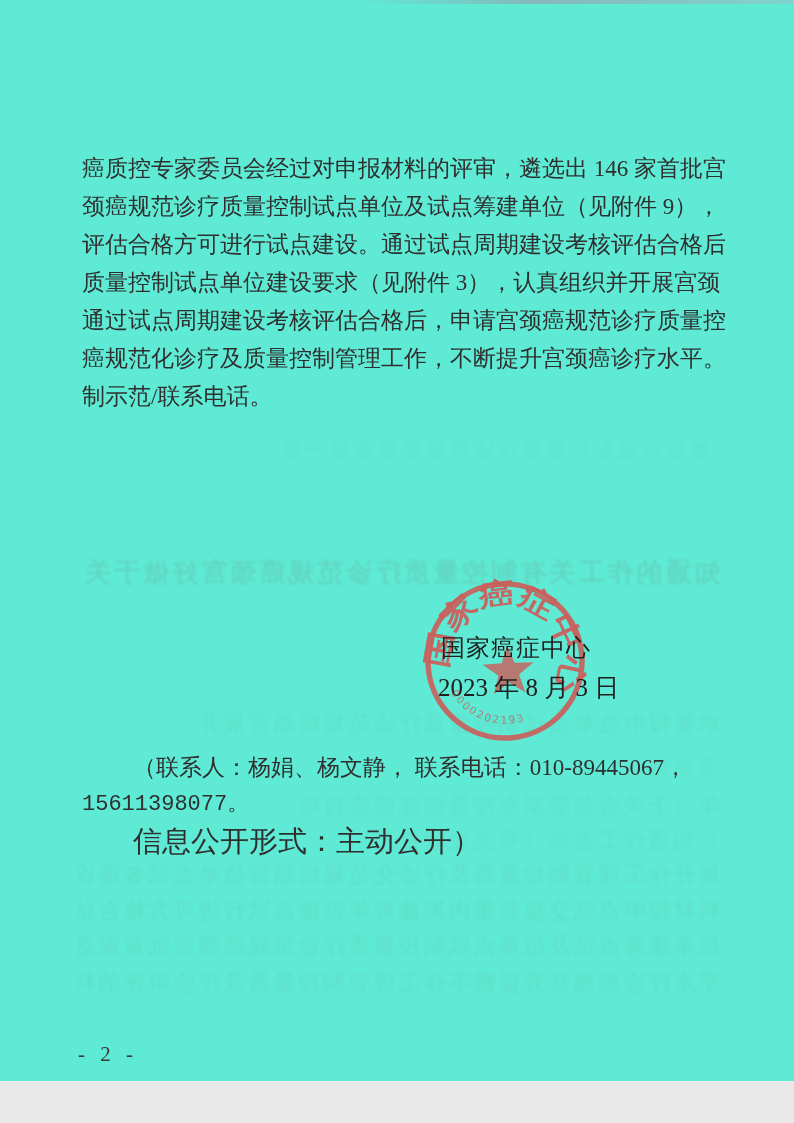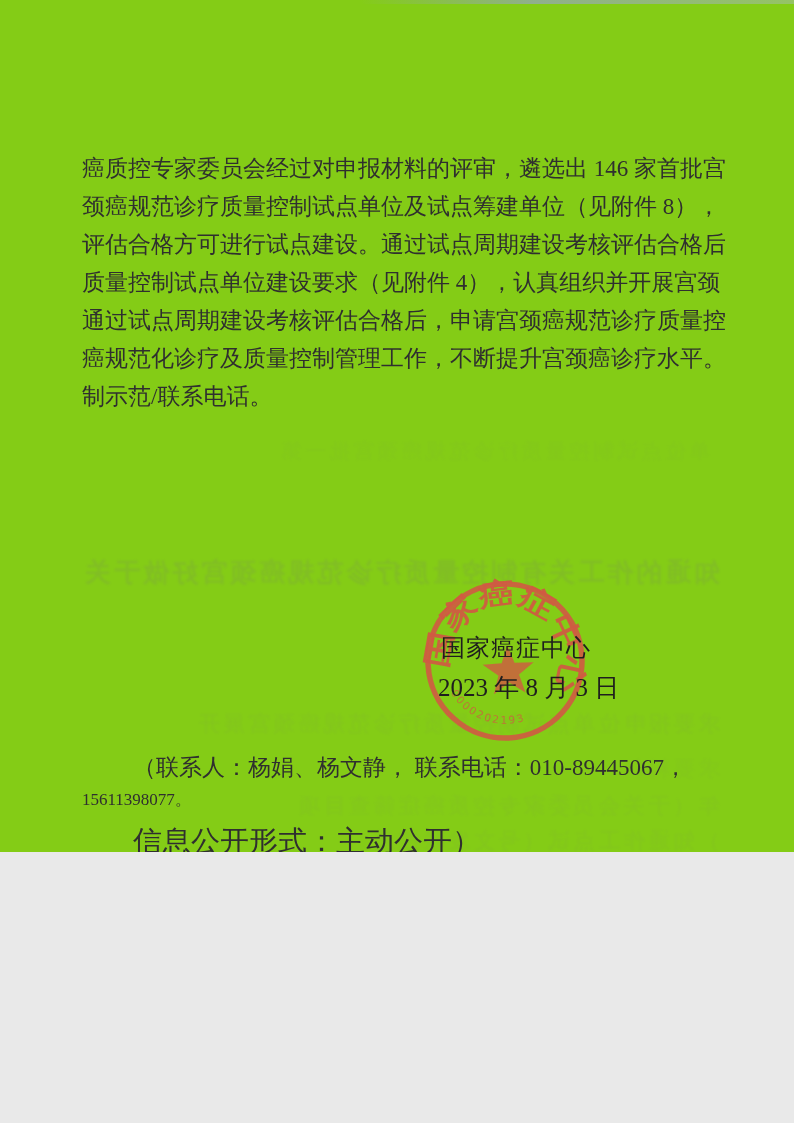--- a/index.html
+++ b/index.html
@@ -1,22 +1,22 @@
 <!DOCTYPE html>
 <html><head>
 <meta charset="utf-8">
 <style>
   * { margin: 0; padding: 0; box-sizing: border-box; }
   html, body { background: #e9e9e9; }
   .page {
     position: relative;
     width: 794px;
-    height: 852px;
+    height: 1081px;
     margin: 0 auto;
-    background: #84cc16;
+    background: #5eead4;
     overflow: hidden;
     font-family: "Liberation Serif", "DejaVu Serif", serif;
     color: #2f2f2f;
   }
   
   .scan-edge {
     position: absolute; top: 0; left: 360px; width: 434px; height: 4px;
     background: linear-gradient(to right, rgba(160,175,188,0), rgba(148,166,180,.75) 40%, rgba(170,185,198,.45));
   }
   
@@ -32,21 +32,21 @@
   .body-paragraph .body-line:last-child { text-align-last: left; }
   
   .attachments { position: absolute; left: 133px; top: 484px; width: 600px; font-size: 23px; }
   .att-row { height: 38px; line-height: 38px; white-space: nowrap; }
   .att-row.second { padding-left: 62px; }
   
   .signoff-org  { position: absolute; left: 441px; top: 632px; font-size: 24px; letter-spacing: 1px; color: #1e1e1e; white-space: nowrap; }
   .signoff-date { position: absolute; left: 438px; top: 671px; font-size: 25px; color: #1e1e1e; white-space: nowrap; }
   
   .contact-line1 { position: absolute; left: 133px; top: 752px; font-size: 23px; white-space: nowrap; }
-  .contact-line2 { position: absolute; left: 82px;  top: 788px; font-size: 17px; white-space: nowrap; }
+  .contact-line2 { position: absolute; left: 82px;  top: 788px; font-size: 22px; white-space: nowrap; font-family: Liberation Mono, monospace; }
   .contact-line3 { position: absolute; left: 133px; top: 822px; font-size: 29px; white-space: nowrap; }
   
   .page-number { position: absolute; left: 78px; top: 1042px; font-size: 21px; letter-spacing: 5px; color: #3a3a3a; }
   
   .seal { position: absolute; left: 421px; top: 575px; width: 168px; height: 172px; transform: rotate(-3deg); }
   
   .bleed {
     position: absolute;
     color: #6f6f74;
     transform: scaleX(-1);
@@ -74,23 +74,23 @@
       <div class="bleed" style="top: 826px; left: 360px; width: 360px; font-size: 22px; opacity: 0.07;">）知通作工点试（号文发联控质</div>
       <div class="bleed" style="top: 860px; left: 78px; width: 642px; font-size: 22px; opacity: 0.09;">展开作工理管制控量质及疗诊化范规癌颈宫位单点试各请设建</div>
       <div class="bleed" style="top: 896px; left: 78px; width: 642px; font-size: 22px; opacity: 0.09;">料材报申点试交提新重内期建筹年设建点试行进可方格合估评</div>
       <div class="bleed" style="top: 931px; left: 78px; width: 642px; font-size: 22px; opacity: 0.09;">位单建筹点试及位单点试制控量质疗诊范规癌颈宫批首家选遴</div>
       <div class="bleed" style="top: 968px; left: 78px; width: 642px; font-size: 22px; opacity: 0.09;">平水疗诊癌颈宫升提断不作工理管制控量质及疗诊审评的料材</div>
     </div>
 
   <div class="body-paragraph">
 
   <div class="body-line">癌质控专家委员会经过对申报材料的评审，遴选出 146 家首批宫</div>
-      <div class="body-line">颈癌规范诊疗质量控制试点单位及试点筹建单位（见附件 8），</div>
+      <div class="body-line">颈癌规范诊疗质量控制试点单位及试点筹建单位（见附件 9），</div>
       <div class="body-line">评估合格方可进行试点建设。通过试点周期建设考核评估合格后</div>
-      <div class="body-line">质量控制试点单位建设要求（见附件 4），认真组织并开展宫颈</div>
+      <div class="body-line">质量控制试点单位建设要求（见附件 3），认真组织并开展宫颈</div>
       <div class="body-line">通过试点周期建设考核评估合格后，申请宫颈癌规范诊疗质量控</div>
       <div class="body-line">癌规范化诊疗及质量控制管理工作，不断提升宫颈癌诊疗水平。</div>
       <div class="body-line">制示范/联系电话。</div>
     </div>
 
 
   <svg class="seal" viewBox="0 0 168 172" xmlns="http://www.w3.org/2000/svg">
     <g opacity="0.88">
       <circle cx="84" cy="86" r="77" fill="none" stroke="#dc4a4a" stroke-width="5.5" opacity="0.9"></circle>
       <defs>

